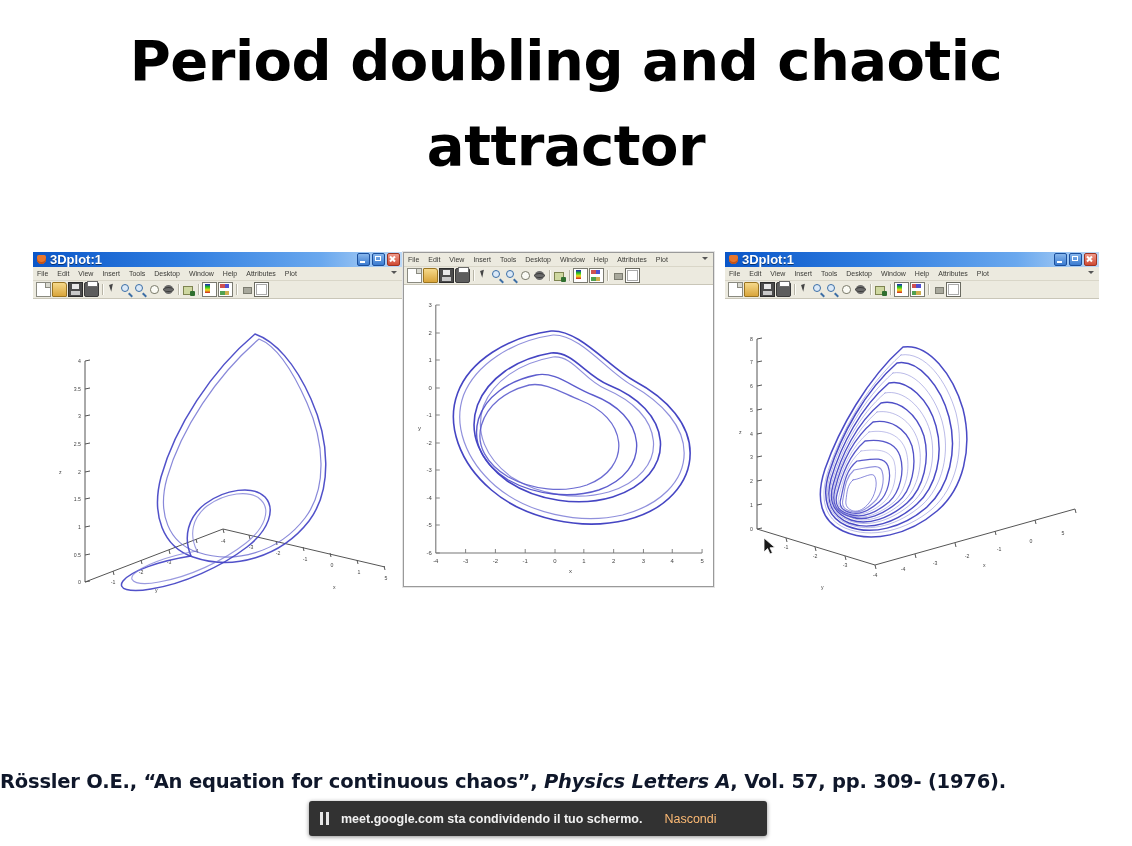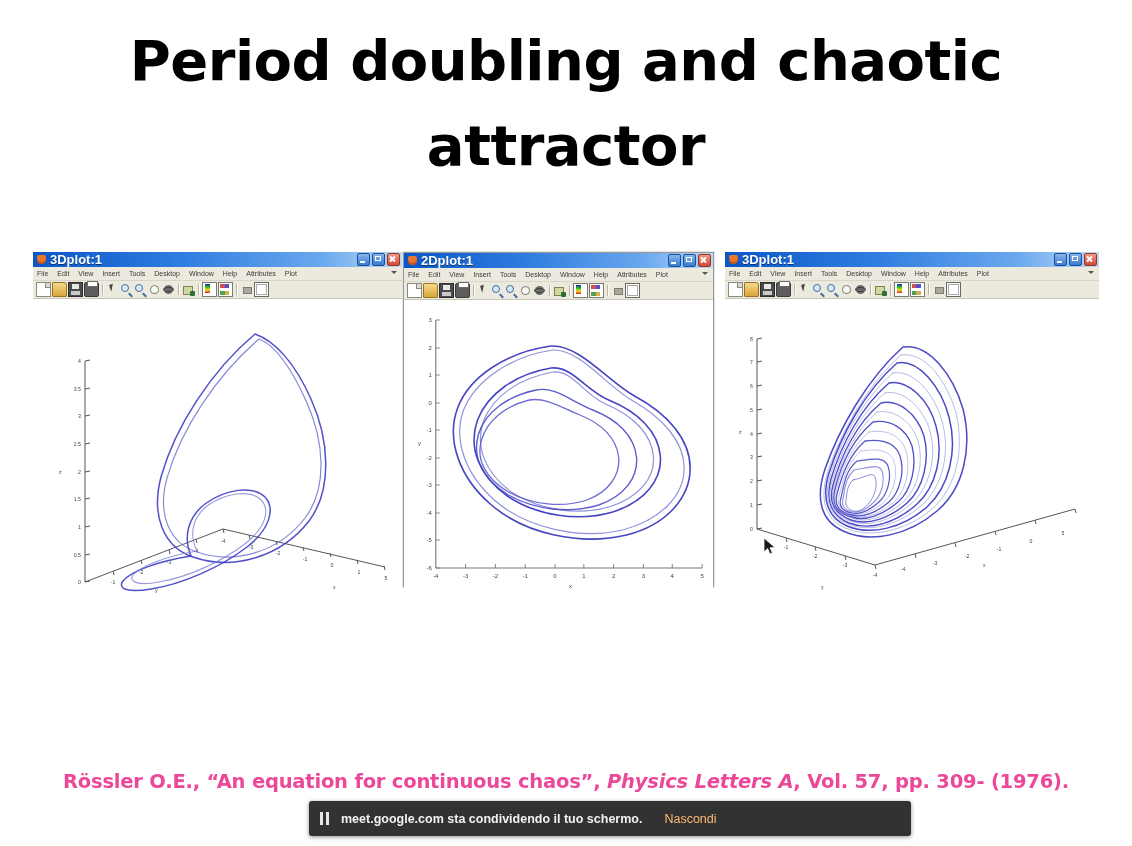--- a/index.html
+++ b/index.html
@@ -136,29 +136,29 @@
 
   
   .plotarea{position:relative;background:#ffffff;width:100%;}
   #fig1 .plotarea{height:294px;}
   #fig2 .plotarea{height:289px;}
   #fig3 .plotarea{height:294px;}
   .plotarea svg{display:block;width:100%;height:100%;}
 
   
   #citation{
-    position:absolute;left:0;top:770px;width:1132px;text-align:center;
-    font-size:19.5px;color:#ec4899;font-weight:bold;white-space:nowrap;
+    position:absolute;left:0;top:770px;width:1132px;text-align:left;
+    font-size:19.5px;color:#0f172a;font-weight:bold;white-space:nowrap;
     font-family:"DejaVu Sans",sans-serif;letter-spacing:-0.2px;
   }
   #citation i{font-style:italic;}
 
   
   #sharebar{
-    position:absolute;left:309px;top:801px;width:602px;height:35px;
+    position:absolute;left:309px;top:801px;width:458px;height:35px;
     background:#323232;border-radius:3px;display:flex;align-items:center;
     padding:0 10px;box-sizing:border-box;gap:10px;
     box-shadow:0 1px 4px rgba(0,0,0,.45);
   }
   #pause-icon{width:12px;height:13px;position:relative;flex:none;}
   #pause-icon i{position:absolute;top:0;width:3px;height:13px;background:#e6e6e6;}
   #pause-icon i:nth-child(1){left:1px;}
   #pause-icon i:nth-child(2){left:7px;}
   #share-msg{color:#f1f1f1;font-size:12.5px;font-weight:bold;white-space:nowrap;}
   #stop-share-btn{
@@ -304,36 +304,20 @@
                    C220 186 192 190 172 205 C155 218 150 238 158 257 Z" stroke="#4242c4" stroke-width="1.5" opacity="0.92"></path>
           <path d="M164 252 C134 257 108 267 100 276 C95 283 106 287 126 283
                    C156 278 190 262 213 244 C232 229 238 211 228 201
                    C217 190 192 194 174 207 C159 219 156 236 164 252 Z" stroke="#7878d4" stroke-width="1.1" opacity="0.75"></path>
         </g>
       </svg>
     </div>
   </div>
 
   <div class="fig-window framed" id="fig2">
-    <div class="titlebar">
-      <span class="tb-icon"></span>
-      <span class="tb-title">2Dplot:1</span>
-      <span class="tb-buttons">
-        <span class="tb-btn tb-min">
-            <i></i>
-          </span>
-        <span class="tb-btn tb-max">
-            <i></i>
-          </span>
-        <span class="tb-btn tb-close">
-            <i></i>
-            <i></i>
-          </span>
-      </span>
-    </div>
     <div class="menubar">
       <span class="mi">File</span>
       <span class="mi">Edit</span>
       <span class="mi">View</span>
       <span class="mi">Insert</span>
       <span class="mi">Tools</span>
       <span class="mi">Desktop</span>
       <span class="mi">Window</span>
       <span class="mi">Help</span>
       <span class="mi">Attributes</span>

